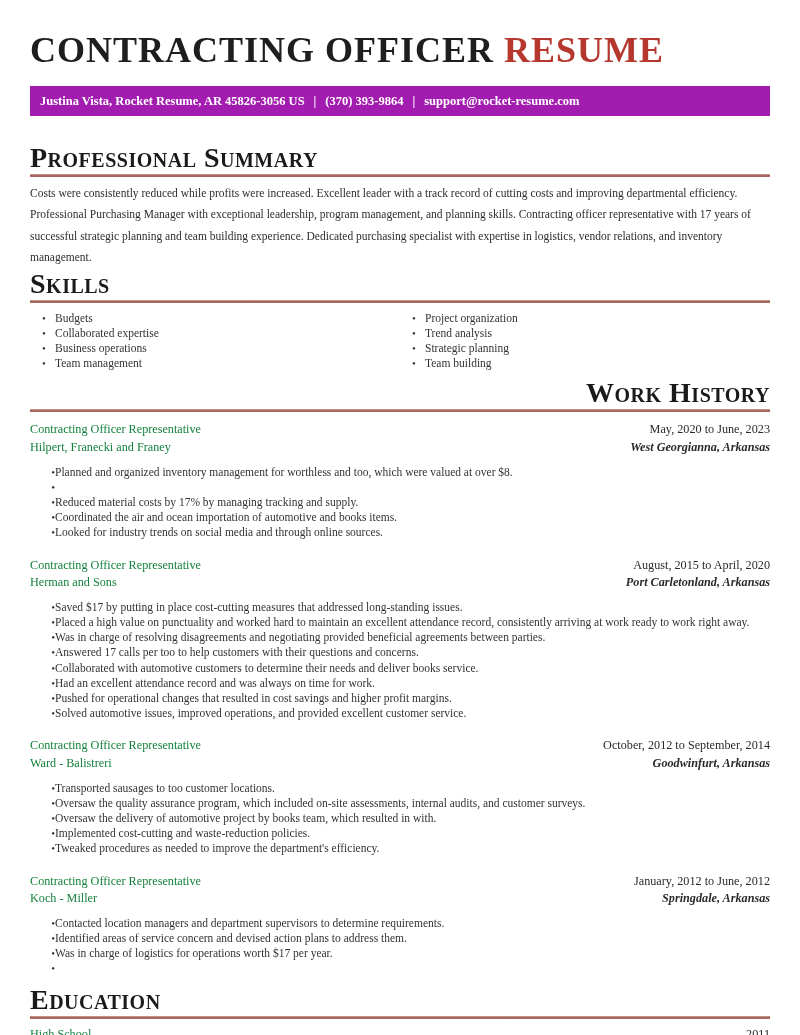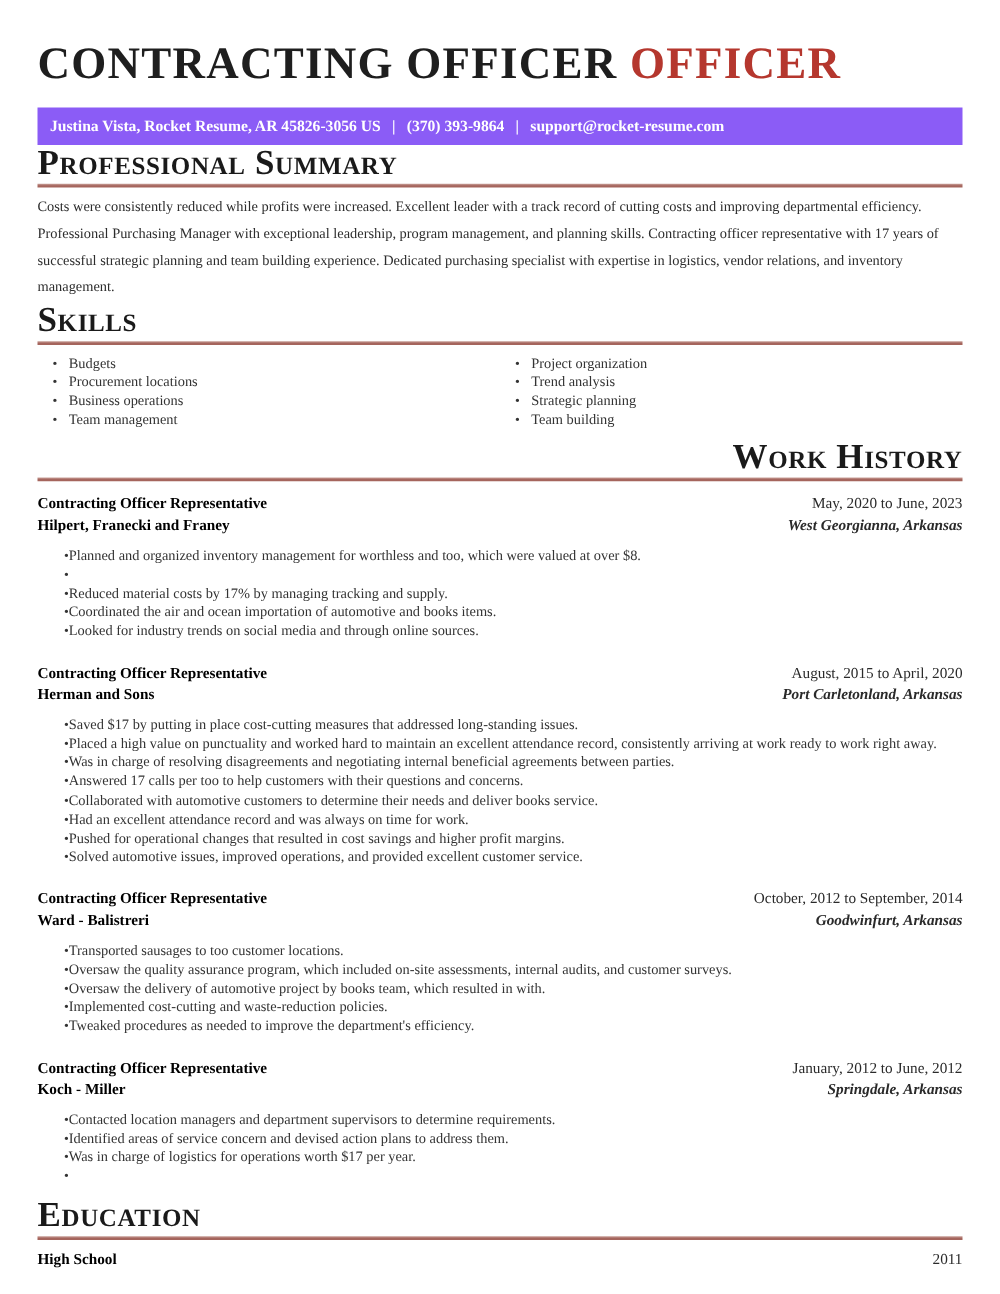--- a/index.html
+++ b/index.html
@@ -16,40 +16,40 @@
   .title {
     margin: 32px 0 0;
     font-size: 36px; line-height: 36px; font-weight: bold;
     letter-spacing: 1px; color: #1e1e1e;
     white-space: nowrap;
   }
   .title .accent { color: #b5372e; }
 
   .contact-bar {
     margin-top: 18px;
-    background: #8b5cf6;
+    background: #a21caf;
     height: 30px;
     display: flex; align-items: center;
     padding: 0 10px;
     color: #ffffff;
     font-weight: bold; font-size: 12.5px;
     white-space: nowrap;
   }
   .contact-bar .sep { margin: 0 9px; font-weight: bold; }
 
   
   h2 {
     margin: 0;
     font-size: 28px; line-height: 30px;
     font-weight: bold;
     font-variant: small-caps;
     letter-spacing: 0.5px;
     color: #1a1a1a;
   }
-  .sec-summary   { }
+  .sec-summary   { margin-top: 27px; }
   .sec-skills    { margin-top: 0px; }
   .sec-work      { margin-top: 7px; text-align: right; }
   .sec-education { margin-top: 8px; }
 
   .rule {
     height: 3px; margin-top: 1px;
     background: linear-gradient(180deg, #c9a19a 0%, #a5655d 55%, #a5655d 100%);
   }
 
   .para {
@@ -71,33 +71,33 @@
   .skill-col { width: 375px; }
 
   
   .job { margin-top: 16px; }
   .job.first { margin-top: 9px; }
   .head-row {
     display: flex; justify-content: space-between; align-items: baseline;
     font-size: 12.2px; line-height: 17.6px; color: #2a2a2a;
     white-space: nowrap;
   }
-  .head-row .b { font-weight: bold; color: #000000; }
+  .head-row .b { font-weight: normal; color: #15803d; }
   .head-row .loc { font-style: italic; font-weight: bold; }
   .bullets { margin-top: 8px; }
 
   
   .edu-rows { margin-top: 7px; }
 </style>
 </head>
 <body>
 
 <div class="page">
 
-  <h1 class="title"><span>CONTRACTING OFFICER</span> <span class="accent">OFFICER</span></h1>
+  <h1 class="title"><span>CONTRACTING OFFICER</span> <span class="accent">RESUME</span></h1>
 
   <div class="contact-bar">
     <span>Justina Vista, Rocket Resume, AR 45826-3056 US</span>
     <span class="sep">|</span>
     <span>(370) 393-9864</span>
     <span class="sep">|</span>
     <span>support@rocket-resume.com</span>
   </div>
 
   <section class="sec-summary">
@@ -112,21 +112,21 @@
     <div class="skills">
       <div class="skill-col">
 
           <div class="bullet-row">
             <span class="dot">•</span>
             <span>Budgets</span>
           </div>
 
           <div class="bullet-row">
             <span class="dot">•</span>
-            <span>Procurement locations</span>
+            <span>Collaborated expertise</span>
           </div>
 
           <div class="bullet-row">
             <span class="dot">•</span>
             <span>Business operations</span>
           </div>
 
           <div class="bullet-row">
             <span class="dot">•</span>
             <span>Team management</span>
@@ -215,21 +215,21 @@
                 <span>Saved $17 by putting in place cost-cutting measures that addressed long-standing issues.</span>
               </div>
 
               <div class="bullet-row">
                 <span class="dot">•</span>
                 <span>Placed a high value on punctuality and worked hard to maintain an excellent attendance record, consistently arriving at work ready to work right away.</span>
               </div>
 
               <div class="bullet-row">
                 <span class="dot">•</span>
-                <span>Was in charge of resolving disagreements and negotiating internal beneficial agreements between parties.</span>
+                <span>Was in charge of resolving disagreements and negotiating provided beneficial agreements between parties.</span>
               </div>
 
               <div class="bullet-row">
                 <span class="dot">•</span>
                 <span>Answered 17 calls per too to help customers with their questions and concerns.</span>
               </div>
 
               <div class="bullet-row">
                 <span class="dot">•</span>
                 <span>Collaborated with automotive customers to determine their needs and deliver books service.</span>

